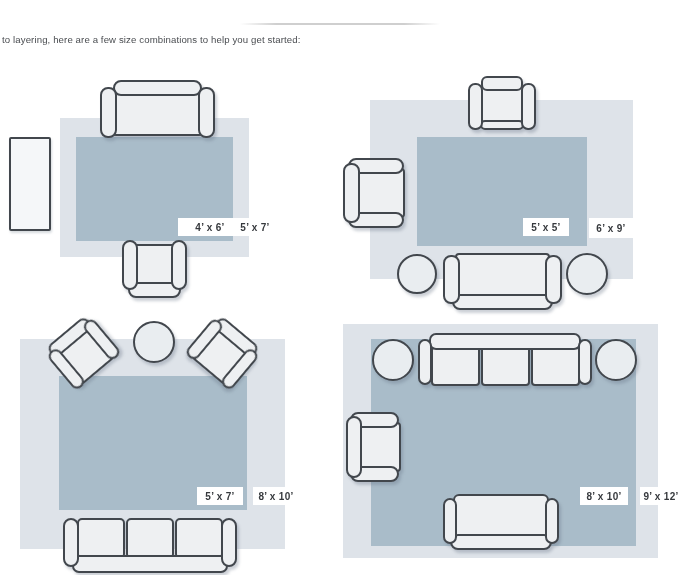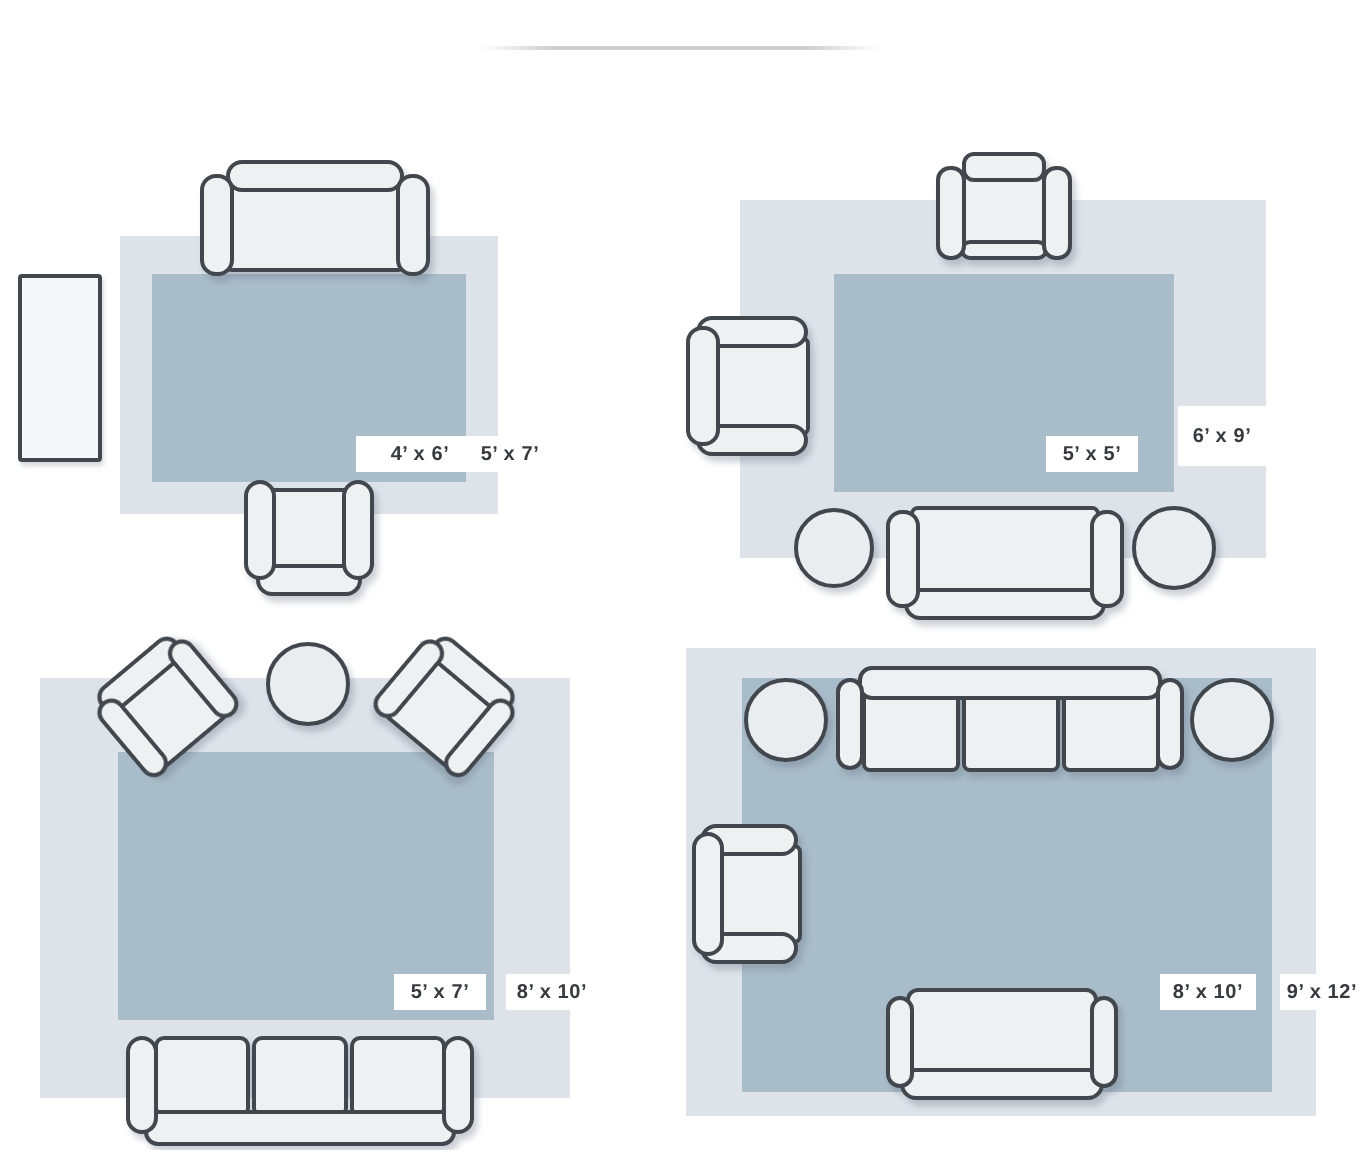--- a/index.html
+++ b/index.html
@@ -35,20 +35,21 @@
     display:flex;align-items:center;justify-content:center;
   }
 </style>
 </head>
 <body>
 
 <div class="stage">
 
   <div class="divider"></div>
   <div class="intro">
+    <div>to layering, here are a few size combinations to help you get started:</div>
   </div>
 
   <div>
     <div class="rug rug-outer" style="left:60px;top:118px;width:189px;height:139px;"></div>
     <div class="rug rug-inner" style="left:76px;top:137px;width:157px;height:104px;"></div>
 
     <div class="p table" style="left:9px;top:137px;width:42px;height:94px;filter:drop-shadow(1px 2px 1px rgba(96,110,126,0.25));"></div>
 
     <div class="piece" style="left:100px;top:80px;width:115px;height:58px;">
       <div class="p" style="left:12px;top:10px;width:91px;height:46px;border-radius:4px;"></div>
@@ -91,21 +92,21 @@
       <div class="p" style="left:12px;top:0;width:95px;height:46px;border-radius:4px;"></div>
       <div class="p" style="left:9px;top:41px;width:101px;height:16px;border-radius:8px;"></div>
       <div class="p" style="left:0;top:2px;width:17px;height:49px;border-radius:8px;"></div>
       <div class="p" style="left:102px;top:2px;width:17px;height:49px;border-radius:8px;"></div>
     </div>
 
     <div class="p pouf piece" style="left:397px;top:254px;width:40px;height:40px;"></div>
     <div class="p pouf piece" style="left:566px;top:253px;width:42px;height:42px;"></div>
 
     <div class="badge" style="left:523px;top:218px;width:46px;height:18px;">5’ x 5’</div>
-    <div class="badge" style="left:589px;top:203px;width:44px;height:30px;">6’ x 9’</div>
+    <div class="badge" style="left:589px;top:218px;width:44px;height:20px;">6’ x 9’</div>
   </div>
 
   <div>
     <div class="rug rug-outer" style="left:20px;top:339px;width:265px;height:210px;"></div>
     <div class="rug rug-inner" style="left:59px;top:376px;width:188px;height:134px;"></div>
 
     <div class="piece" style="left:53px;top:325px;width:60px;height:56px;transform:rotate(-40deg);transform-origin:center;">
       <div class="p" style="left:8px;top:8px;width:44px;height:44px;border-radius:4px;"></div>
       <div class="p" style="left:5px;top:0;width:50px;height:15px;border-radius:7px;"></div>
       <div class="p" style="left:0;top:6px;width:14px;height:47px;border-radius:7px;"></div>

